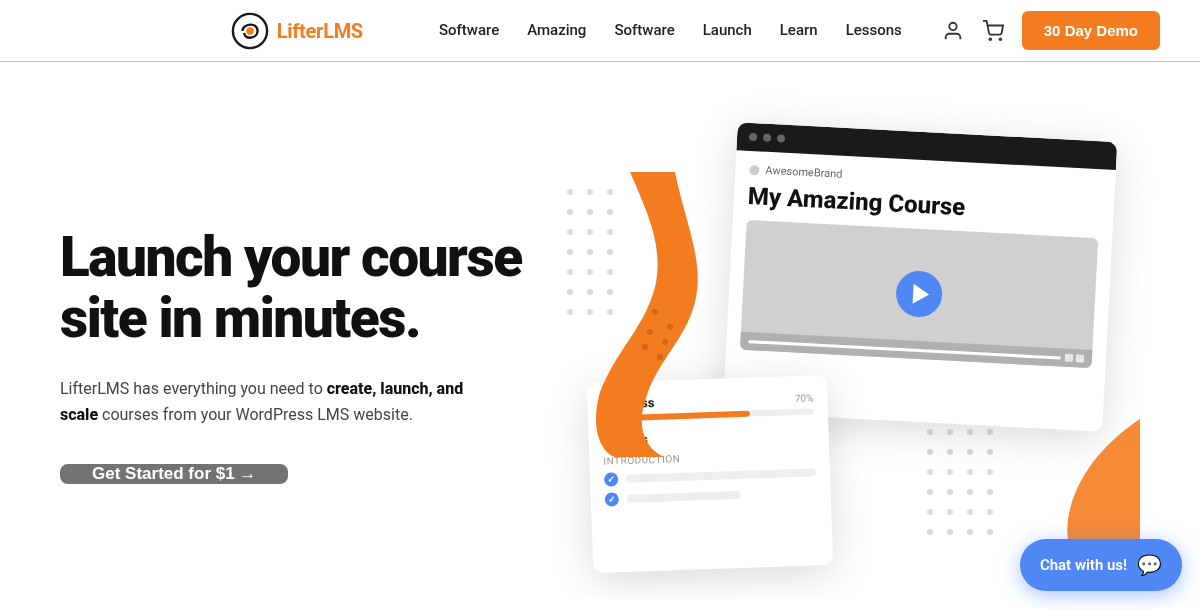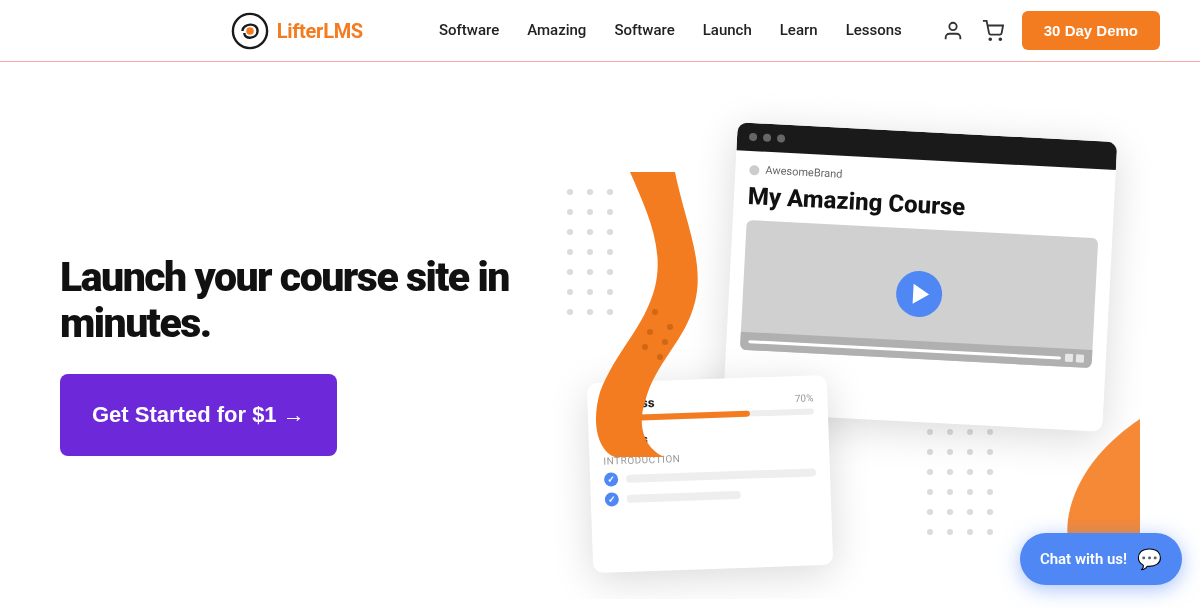--- a/index.html
+++ b/index.html
@@ -26,28 +26,28 @@
       white-space: nowrap;
     }
 
     
     .hero {
       display: flex; align-items: center; justify-content: space-between;
       padding: 50px 60px 0 60px; height: calc(609px - 72px); overflow: hidden;
     }
     .hero-left { max-width: 480px; flex-shrink: 0; }
     .hero-title {
-      font-size: 41px; font-weight: 900; line-height: 1.1; color: #111; margin-bottom: 28px;
+      font-size: 55px; font-weight: 900; line-height: 1.1; color: #111; margin-bottom: 28px;
       letter-spacing: -1.5px;
     }
     .hero-desc { font-size: 16px; color: #444; line-height: 1.6; margin-bottom: 36px; max-width: 440px; }
     .hero-desc strong { font-weight: 800; color: #111; }
     .btn-start {
-      background: #6d28d9; color: #fff; border: none; border-radius: 8px;
-      padding: 28px 32px; font-size: 22px; font-weight: 700; cursor: pointer;
+      background: #737373; color: #fff; border: none; border-radius: 8px;
+      padding: 0 32px; font-size: 17px; font-weight: 700; cursor: pointer;
       display: inline-flex; align-items: center; gap: 10px;
     }
 
     
     .hero-right {
       position: relative; flex: 1; height: 100%; display: flex; align-items: center; justify-content: center;
     }
 
     
     .browser-card {
@@ -112,21 +112,21 @@
     .check-circle {
       width: 14px; height: 14px; border-radius: 50%; background: #4f87f5;
       display: flex; align-items: center; justify-content: center; flex-shrink: 0;
     }
     .check-mark { color: #fff; font-size: 9px; font-weight: 700; }
     .lesson-line { height: 8px; background: #eee; border-radius: 4px; flex: 1; }
     .lesson-line.short { flex: 0.6; }
 
     
     .chat-widget {
-      position: fixed; bottom: 24px; right: 18px;
+      position: fixed; bottom: 18px; right: 18px;
       background: #4f87f5; color: #fff;
       border-radius: 50px; padding: 14px 20px;
       display: flex; align-items: center; gap: 10px;
       font-size: 15px; font-weight: 600;
       box-shadow: 0 4px 20px rgba(79,135,245,0.5);
       cursor: pointer; z-index: 100;
     }
     .chat-bubble-icon { font-size: 20px; }
 
     
@@ -168,20 +168,23 @@
         <circle cx="20" cy="21" r="1"></circle>
       <path d="M1 1h4l2.68 13.39a2 2 0 0 0 2 1.61h9.72a2 2 0 0 0 2-1.61L23 6H6"></path>
     </svg>
     <button class="btn-demo">30 Day Demo</button>
   </div>
 </nav>
 
 <section class="hero">
   <div class="hero-left">
     <h1 class="hero-title">Launch your course site in minutes.</h1>
+    <p class="hero-desc">
+      <span>LifterLMS has everything you need to </span><strong>create, launch, and scale</strong><span> courses from your WordPress LMS website.</span>
+    </p>
     <button class="btn-start">Get Started for $1 →</button>
   </div>
 
   <div class="hero-right">
 
     <svg class="dot-scatter" width="500" height="530" viewBox="0 0 500 530" style="top:0;left:0;">
 
       <g fill="#ccc" opacity="0.7">
         <circle cx="30" cy="80" r="3"></circle>
           <circle cx="50" cy="80" r="3"></circle>

